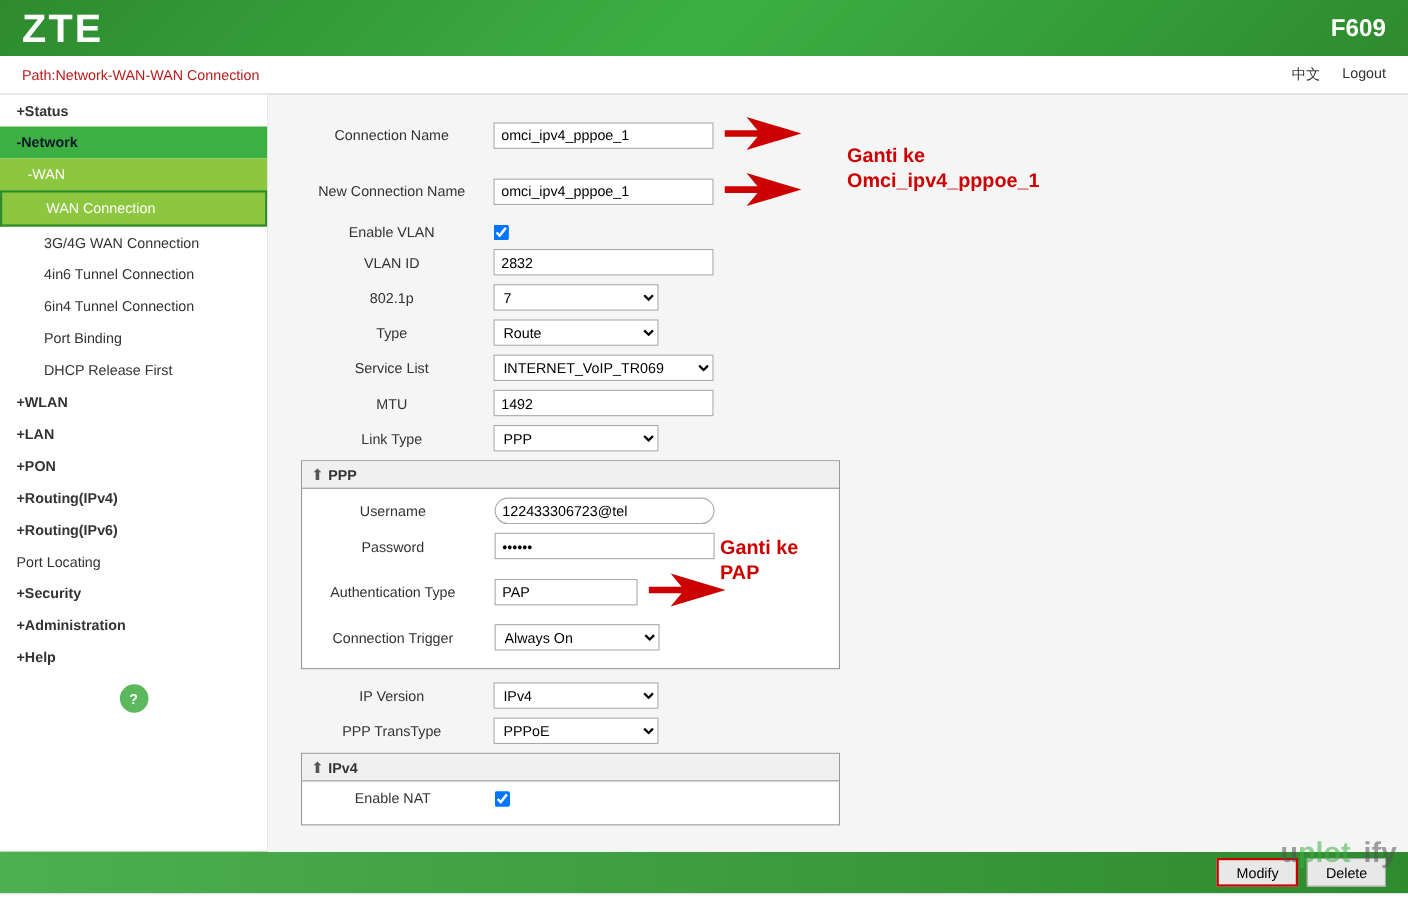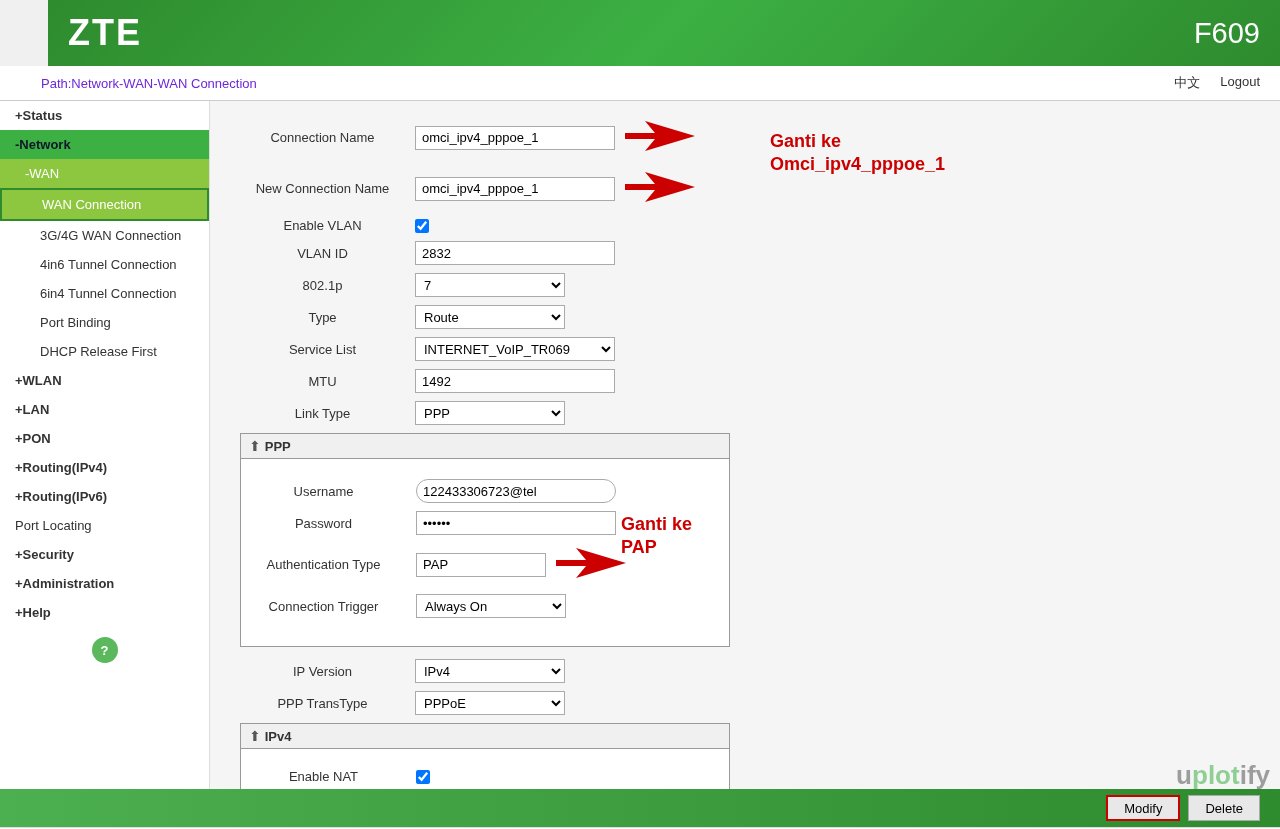--- a/index.html
+++ b/index.html
@@ -1,61 +1,60 @@
 <!DOCTYPE html>
 <html><head>
   <meta charset="utf-8">
   <style>
     * { margin: 0; padding: 0; box-sizing: border-box; }
     body { font-family: Arial, sans-serif; font-size: 13px; background: #f0f0f0; width: 1280px; height: 829px; overflow: hidden; }
 
     
     .header {
       background: linear-gradient(135deg, #2e8b2e 0%, #3cb043 50%, #2e8b2e 100%);
-      height: 66px;
+      height: 51px;
       display: flex;
       align-items: center;
       justify-content: space-between;
       padding: 0 20px;
-      margin-left: 48px;
     }
     .header-logo {
       color: white;
       font-size: 36px;
       font-weight: bold;
       letter-spacing: 2px;
     }
     .header-model {
       color: white;
-      font-size: 29px;
-      font-weight: normal;
+      font-size: 22px;
+      font-weight: bold;
     }
 
     
     .topbar {
       background: white;
       border-bottom: 1px solid #ccc;
       padding: 8px 20px;
       display: flex;
       align-items: center;
       justify-content: space-between;
     }
-    .topbar-path { color: #6d28d9; font-size: 13px; margin-left: 21px; }
+    .topbar-path { color: #b91c1c; font-size: 13px; }
     .topbar-links { display: flex; gap: 20px; }
     .topbar-links a { color: #333; text-decoration: none; font-size: 13px; }
 
     
     .main-layout {
       display: flex;
       height: calc(829px - 65px - 38px - 38px);
     }
 
     
     .sidebar {
-      width: 210px;
+      width: 244px;
       background: white;
       border-right: 1px solid #ddd;
       overflow-y: auto;
       flex-shrink: 0;
     }
     .sidebar-item {
       padding: 7px 15px;
       cursor: pointer;
       color: #333;
       font-size: 13px;
@@ -146,21 +145,21 @@
       font-weight: bold;
       color: #333;
       margin-left: 4px;
     }
     .collapse-icon {
       color: #555;
       font-size: 14px;
       cursor: pointer;
     }
     .section-panel-body {
-      padding: 20px 0;
+      padding: 8px 0;
     }
 
     
     .footer {
       background: linear-gradient(to right, #4caf50, #2e8b2e);
       height: 38px;
       display: flex;
       align-items: center;
       justify-content: flex-end;
       padding: 0 20px;
@@ -384,16 +383,16 @@
   <div class="footer">
     <button class="btn btn-primary">Modify</button>
     <button class="btn">Delete</button>
   </div>
 
   <div class="copyright-bar">
     
   </div>
 
   <div style="position:absolute; bottom:38px; right:10px; font-size:26px; font-weight:bold; opacity:0.55; pointer-events:none;">
-    <span style="color:#555;">u</span><span style="color:#3cb043;">plot</span><span style="color:#555;">ify</span>
+    <span style="color:#555;">u</span><span style="color:#3cb043;">plot</span><span style="color:#555;margin-left:12px;">ify</span>
   </div>
 
 </div>
 
 </body></html>

